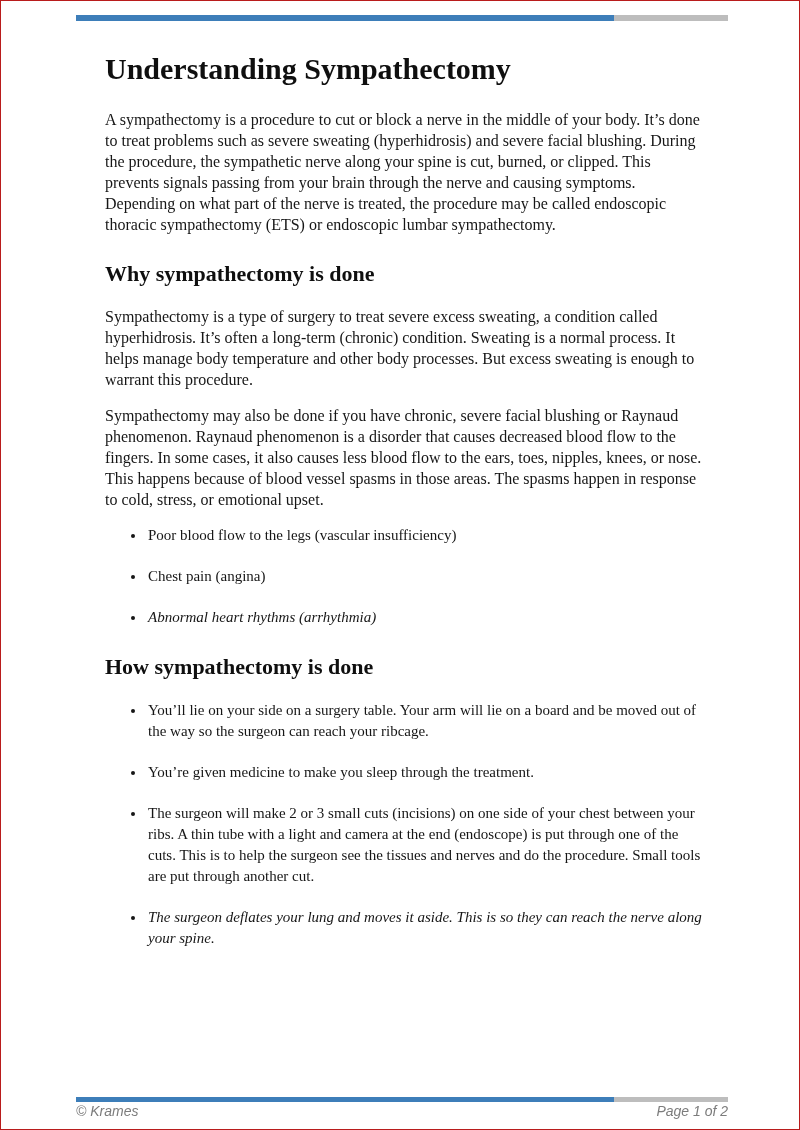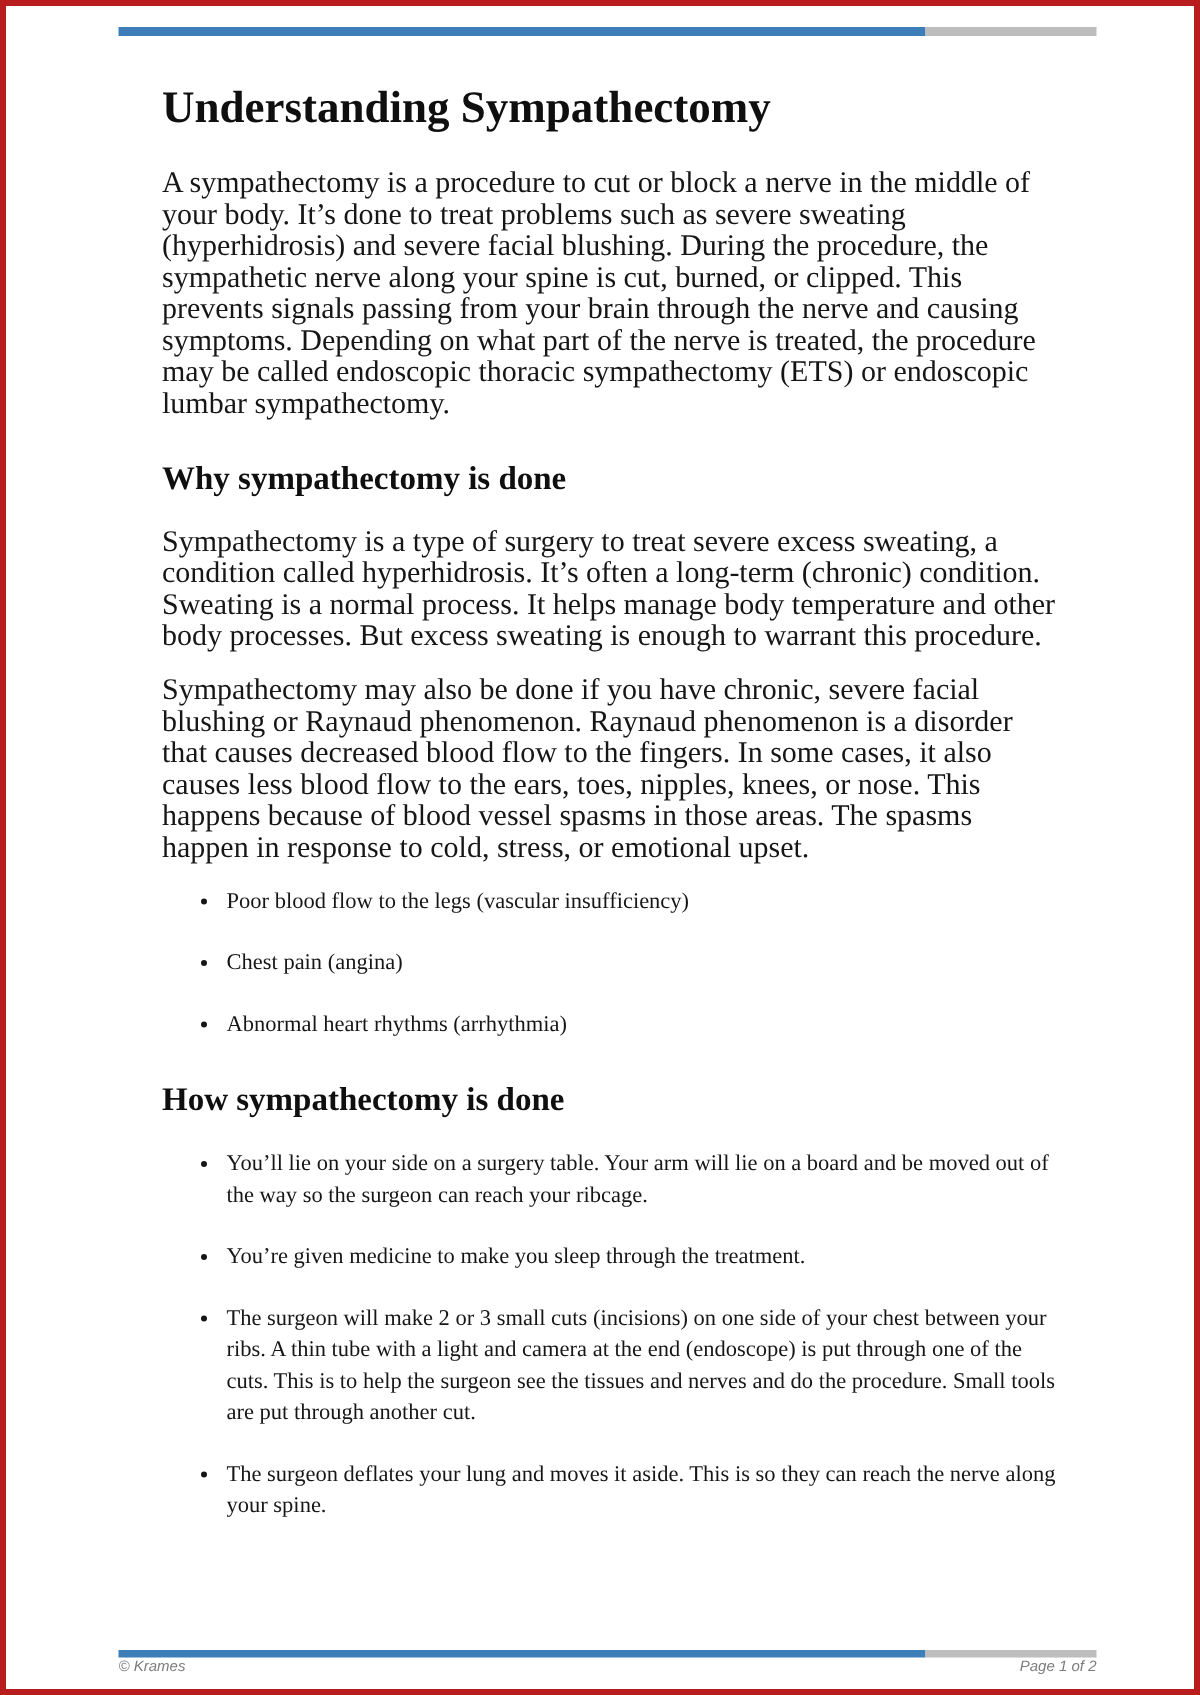--- a/index.html
+++ b/index.html
@@ -5,21 +5,21 @@
   html, body { margin: 0; padding: 0; background: #ffffff; }
   .page {
     position: relative;
     width: 800px;
     height: 1130px;
     background: #ffffff;
     font-family: "Liberation Serif", "DejaVu Serif", serif;
     color: #161616;
     overflow: hidden;
     box-sizing: border-box;
-    border: 4px solid #b91c1c;
+    border: 1px solid #b91c1c;
   }
   .rule {
     position: absolute;
     left: 75px;
     width: 652px;
     height: 6px;
     display: flex;
   }
   .rule-top { top: 14px; }
   .rule-bottom { top: 1096px; height: 5px; }
@@ -40,45 +40,45 @@
   }
   h2 {
     margin: 26px 0 19px 0;
     font-size: 22px;
     line-height: 1.2;
     font-weight: bold;
     color: #0f0f0f;
   }
   p {
     margin: 0 0 15px 0;
-    font-size: 20px;
+    font-size: 16px;
     line-height: 21px;
   }
   ul {
     margin: 6px 0 16px 0;
     padding-left: 41px;
     list-style: disc outside;
   }
   li {
     font-size: 15px;
     line-height: 21px;
     margin-bottom: 20px;
     padding-left: 2px;
   }
-  li:last-child { margin-bottom: 0; }
+  li:last-child { margin-bottom: 0; font-style: italic; }
   .footer-row {
     position: absolute;
     left: 75px;
     top: 1102px;
     width: 652px;
     display: flex;
     justify-content: space-between;
     font-family: "Liberation Sans", "DejaVu Sans", sans-serif;
     font-style: italic;
-    font-size: 10px;
+    font-size: 14px;
     color: #7c7c7c;
     gap: 44px;
   }
 </style>
 </head>
 <body>
 
 <div class="page">
 
   <div class="rule rule-top">

